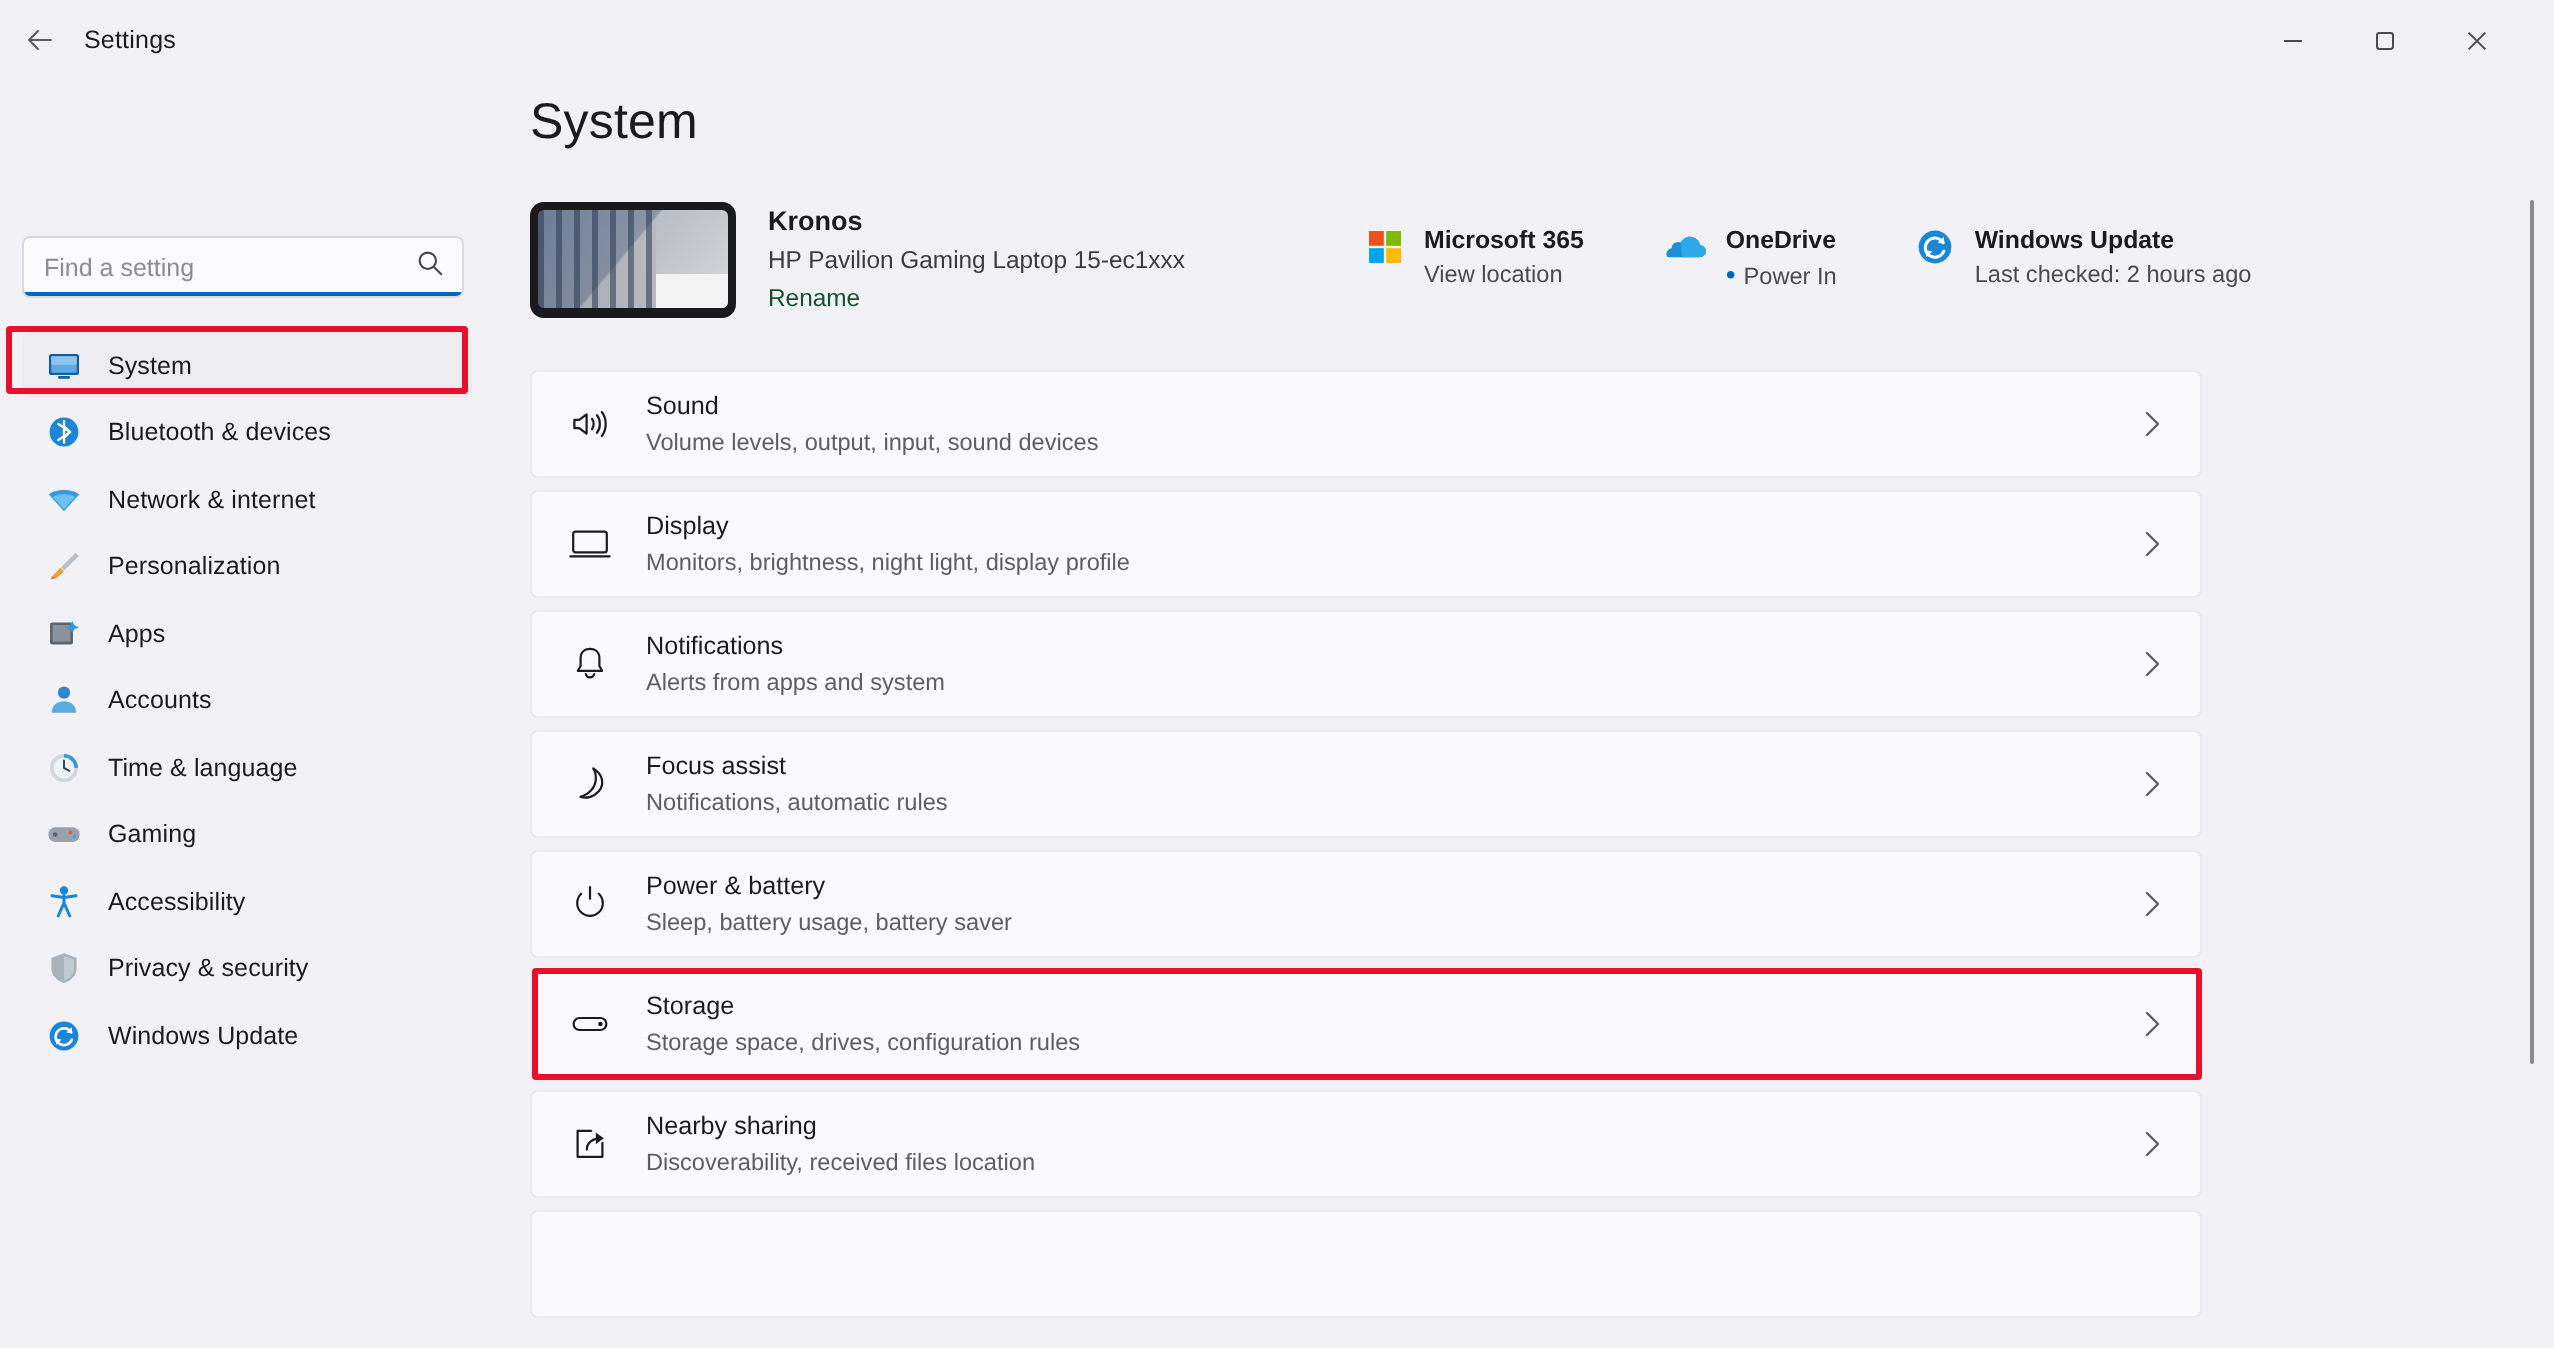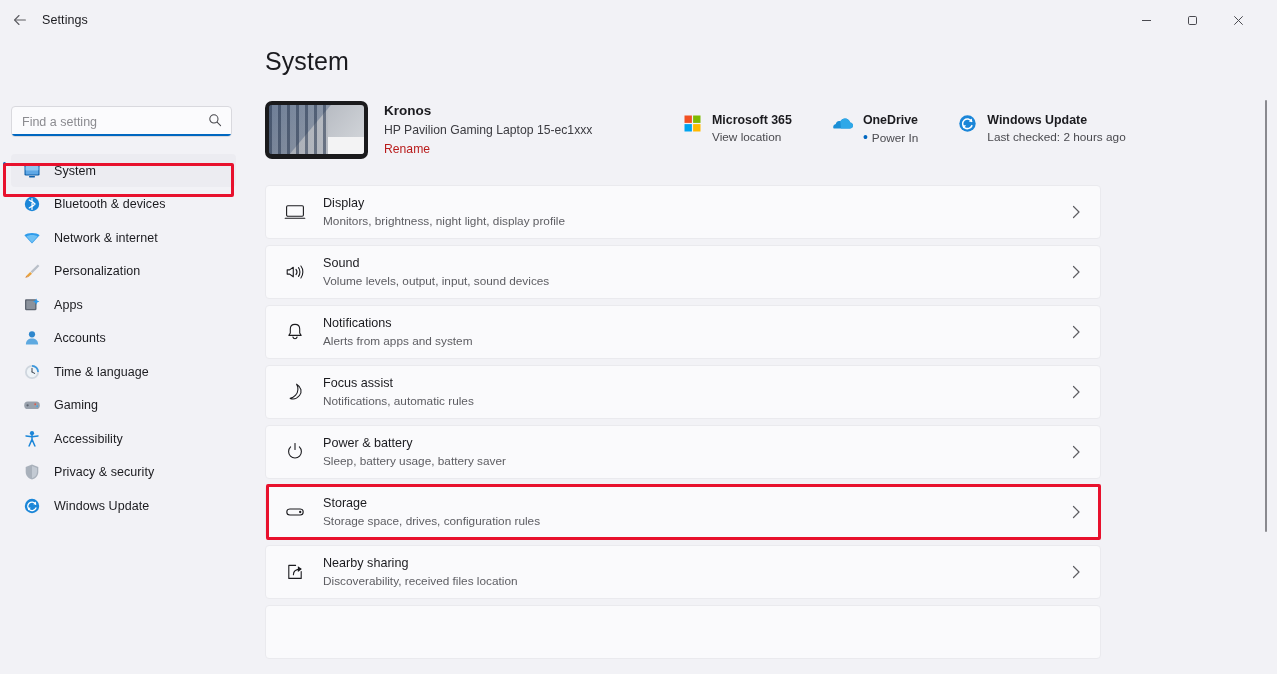--- a/index.html
+++ b/index.html
@@ -37,21 +37,21 @@
     margin-left: auto; display: flex; height: 40px;
   }
   .win-btn {
     width: 46px; height: 40px;
     display: flex; align-items: center; justify-content: center;
     color: #4a4a50;
   }
 
   
   .sidebar {
-    position: absolute; top: 28px; left: 0;
+    position: absolute; top: 40px; left: 0;
     width: 247px; height: 634px;
     padding-top: 0;
   }
   .search-wrap {
     position: absolute; top: 78px; left: 11px;
     width: 221px; height: 32px;
   }
   .search-box {
     position: relative;
     width: 221px; height: 31px;
@@ -157,21 +157,21 @@
   }
   .device-meta { margin-left: 16px; }
   .device-name {
     font-size: 13.5px; font-weight: bold; color: #1b1b1f;
     line-height: 18px;
   }
   .device-model {
     font-size: 12.2px; color: #3b3b40; line-height: 18px; margin-top: 1px;
   }
   .device-rename {
-    font-size: 12.2px; color: #b91c1c; line-height: 18px; margin-top: 1px;
+    font-size: 12.2px; color: #14532d; line-height: 18px; margin-top: 1px;
     cursor: pointer;
   }
 
   
   .quick-links {
     position: absolute; left: 428px; top: 68px;
     display: flex; align-items: flex-start; gap: 0px;
   }
   .qlink {
     display: flex; align-items: flex-start;
@@ -478,47 +478,47 @@
         </span>
       </div>
 
     </div>
 
     <div class="rows">
 
       <div class="row">
         <span class="row-icon">
           <svg width="22" height="22" viewBox="0 0 22 22">
-            <rect x="2.6" y="4.8" width="16.8" height="10.4" rx="1.2" fill="none" stroke="currentColor" stroke-width="1.1"></rect>
-            <path d="M1.2 17.2 H20.8" stroke="currentColor" stroke-width="1.1" stroke-linecap="round"></path>
+            <path d="M9.3 6.2 L5.6 8.9 H3.2 V13.1 H5.6 L9.3 15.8 Z" fill="none" stroke="currentColor" stroke-width="1.1" stroke-linejoin="round"></path>
+            <path d="M12 8.4 C13.1 9.8 13.1 12.2 12 13.6" fill="none" stroke="currentColor" stroke-width="1.1" stroke-linecap="round"></path>
+            <path d="M14.5 6.6 C16.4 9 16.4 13 14.5 15.4" fill="none" stroke="currentColor" stroke-width="1.1" stroke-linecap="round"></path>
+            <path d="M16.9 5 C19.5 8.2 19.5 13.8 16.9 17" fill="none" stroke="currentColor" stroke-width="1.1" stroke-linecap="round"></path>
           </svg>
         </span>
         <span class="row-text">
-          <span class="row-title" style="display:block">Display</span>
-          <span class="row-sub" style="display:block">Monitors, brightness, night light, display profile</span>
+          <span class="row-title" style="display:block">Sound</span>
+          <span class="row-sub" style="display:block">Volume levels, output, input, sound devices</span>
         </span>
         <span class="row-chevron">
           <svg width="10" height="14" viewBox="0 0 10 14">
               <path d="M2.5 1.5 L8 7 L2.5 12.5" fill="none" stroke="currentColor" stroke-width="1.2" stroke-linecap="round" stroke-linejoin="round"></path>
             </svg>
         </span>
       </div>
 
       <div class="row">
         <span class="row-icon">
           <svg width="22" height="22" viewBox="0 0 22 22">
-            <path d="M9.3 6.2 L5.6 8.9 H3.2 V13.1 H5.6 L9.3 15.8 Z" fill="none" stroke="currentColor" stroke-width="1.1" stroke-linejoin="round"></path>
-            <path d="M12 8.4 C13.1 9.8 13.1 12.2 12 13.6" fill="none" stroke="currentColor" stroke-width="1.1" stroke-linecap="round"></path>
-            <path d="M14.5 6.6 C16.4 9 16.4 13 14.5 15.4" fill="none" stroke="currentColor" stroke-width="1.1" stroke-linecap="round"></path>
-            <path d="M16.9 5 C19.5 8.2 19.5 13.8 16.9 17" fill="none" stroke="currentColor" stroke-width="1.1" stroke-linecap="round"></path>
+            <rect x="2.6" y="4.8" width="16.8" height="10.4" rx="1.2" fill="none" stroke="currentColor" stroke-width="1.1"></rect>
+            <path d="M1.2 17.2 H20.8" stroke="currentColor" stroke-width="1.1" stroke-linecap="round"></path>
           </svg>
         </span>
         <span class="row-text">
-          <span class="row-title" style="display:block">Sound</span>
-          <span class="row-sub" style="display:block">Volume levels, output, input, sound devices</span>
+          <span class="row-title" style="display:block">Display</span>
+          <span class="row-sub" style="display:block">Monitors, brightness, night light, display profile</span>
         </span>
         <span class="row-chevron">
           <svg width="10" height="14" viewBox="0 0 10 14">
               <path d="M2.5 1.5 L8 7 L2.5 12.5" fill="none" stroke="currentColor" stroke-width="1.2" stroke-linecap="round" stroke-linejoin="round"></path>
             </svg>
         </span>
       </div>
 
       <div class="row">
         <span class="row-icon">

